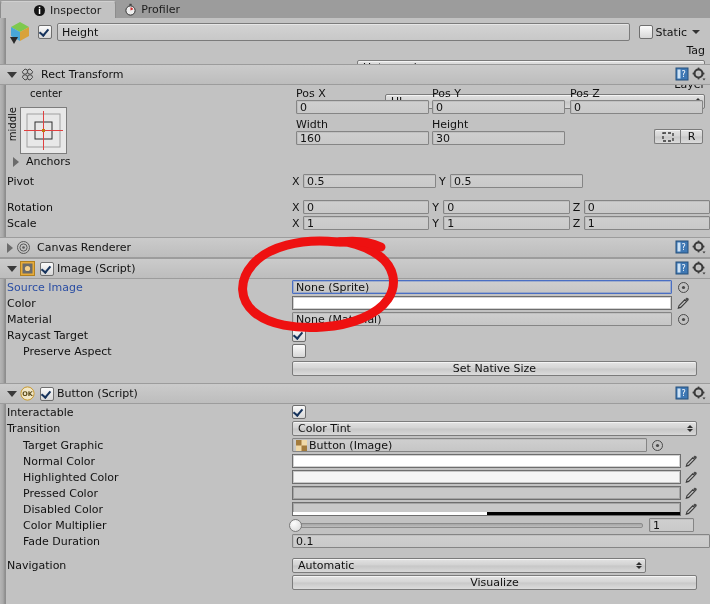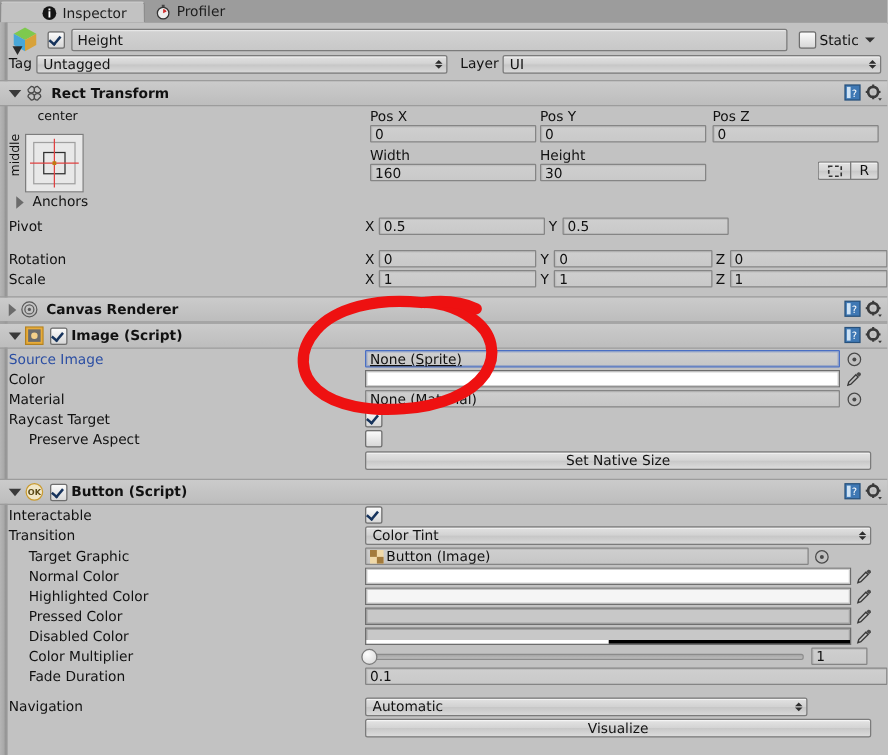--- a/index.html
+++ b/index.html
@@ -87,21 +87,21 @@
   }
   .staticbox { display:flex; align-items:center; flex:none; margin-left: 7px; padding-right: 4px;}
   .staticbox .chk { margin-right: 3px; }
   .staticlabel { font-size: 11px; margin-right: 5px; }
   .minitri {
     width:0;height:0;border-left:4px solid transparent;border-right:4px solid transparent;
     border-top:4px solid #333;
   }
 
   
-  .taglayer { display:flex; align-items:flex-start; height:16px; padding: 1px 5px 0 7px; gap: 3px;}
+  .taglayer { display:flex; align-items:flex-end; height:16px; padding: 1px 5px 0 7px; gap: 3px; flex-direction: column;}
   .lbl-sm { font-size: 11px; color:#111; }
   .popup {
     height: 15px; box-sizing:border-box;
     background: linear-gradient(to bottom,#e2e2e2 0,#d2d2d2 48%,#c6c6c6 52%,#d8d8d8 100%);
     border: 1px solid #7b7b7b; border-radius: 2px;
     display: flex; align-items: center; padding: 0 2px 0 5px;
     font-size: 11px; position: relative;
     box-shadow: inset 0 1px 0 rgba(255,255,255,.6);
   }
   .popup .txt { flex: 1 1 auto; overflow: hidden; white-space: nowrap; }
@@ -121,21 +121,21 @@
     position: relative;
   }
   .foldtri {
     width:0;height:0; flex:none; margin-right:3px;
     border-left:5px solid transparent;border-right:5px solid transparent;border-top:6px solid #3a3a3a;
   }
   .foldtri.closed {
     border-top:5px solid transparent;border-bottom:5px solid transparent;
     border-left:6px solid #6b6b6b; border-right:0;
   }
-  .comp-title { font-weight: bold; font-size: 11px; margin-left: 6px; text-align: right; }
+  .comp-title { font-weight: normal; font-size: 11px; margin-left: 6px; text-align: right; }
   .comp-icon { width:15px; height:15px; flex:none; }
   .headright {
     position: absolute; right: 4px; top: 2px;
     display: flex; align-items: center; gap: 3px;
   }
 
   
   .prop {
     display: flex; align-items: center;
     height: 16px; padding-left: 7px;
@@ -146,21 +146,21 @@
   .plabel.link { color: #2b4ea3; }
   .field {
     height: 14px; box-sizing: border-box;
     background: linear-gradient(to bottom,#cfcfcf,#c9c9c9);
     border: 1px solid #858585;
     border-radius: 1px;
     display: flex; align-items: center;
     padding: 0 3px; font-size: 11px;
     box-shadow: inset 1px 1px 0 rgba(0,0,0,.07);
   }
-  .field.sel { border-color: #4a6fc4; box-shadow: 0 0 0 1px rgba(74,111,196,.35) inset; text-decoration: underline; }
+  .field.sel { border-color: #4a6fc4; box-shadow: 0 0 0 1px rgba(74,111,196,.35) inset; }
   .objfield { background: linear-gradient(to bottom,#cfcfcf,#c6c6c6); }
   .axis { font-size: 11px; width: 11px; flex:none; text-align:left; }
 
   
   .swatch {
     height: 14px; box-sizing: border-box;
     border: 1px solid #6e6e6e;
     box-shadow: inset 0 0 0 1px rgba(0,0,0,.18);
   }
 

